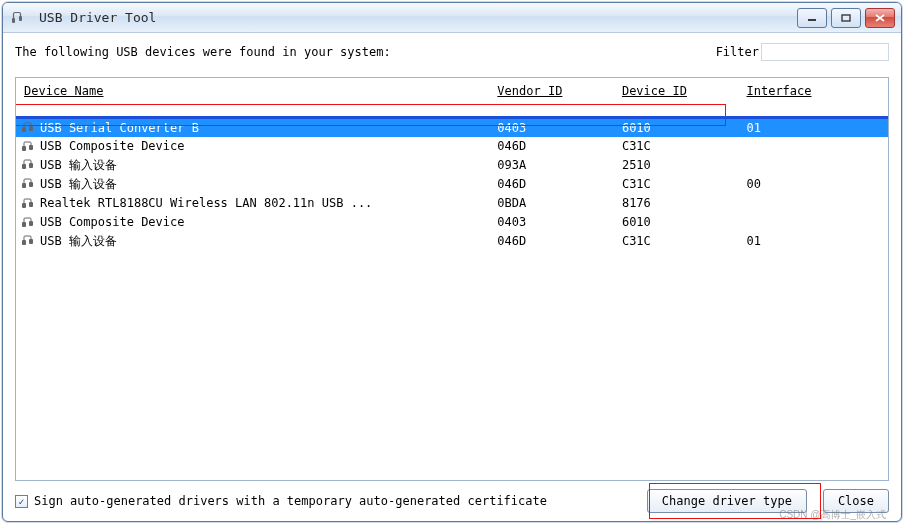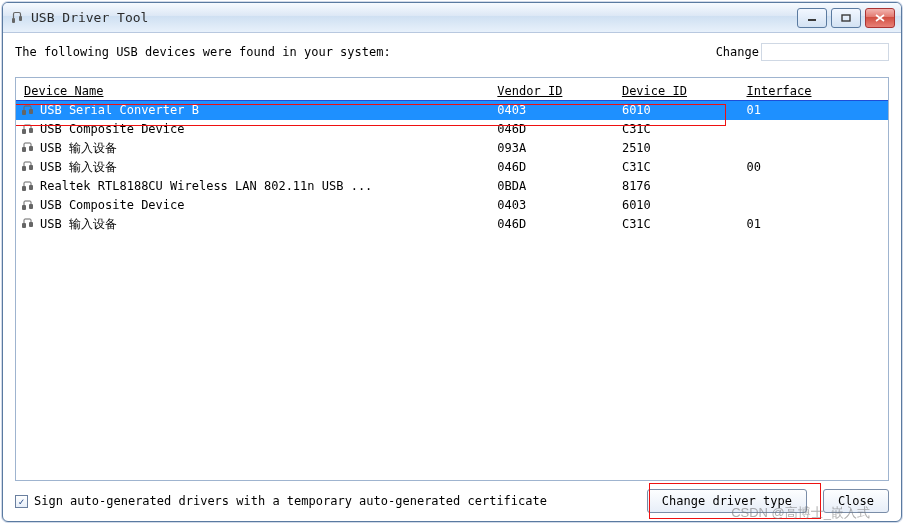--- a/index.html
+++ b/index.html
@@ -24,20 +24,21 @@
       display: flex;
       flex-direction: column;
     }
     .titlebar {
       height: 30px;
       background: linear-gradient(#f7fbff, #dce7f5 45%, #cfe0f2 46%, #e8f1fb);
       border-bottom: 1px solid #b8c8df;
       display: flex;
       align-items: center;
       padding: 0 6px;
+      gap: 8px;
     }
     .title-icon {
       width: 16px;
       height: 16px;
       margin-right: 6px;
       display: inline-flex;
       align-items: center;
       justify-content: center;
     }
     .title-text {
@@ -91,22 +92,22 @@
       flex: 1;
       border: 1px solid #9fb4cf;
       background: #fff;
       position: relative;
       overflow: hidden;
     }
     table { width: 100%; border-collapse: collapse; table-layout: fixed; }
     thead th {
       text-align: left;
       font-weight: normal;
-      padding: 6px 8px 2px 8px;
-      border-bottom: 1px solid #1d4ed8;
+      padding: 6px 8px 18px 8px;
+      border-bottom: 3px solid #1d4ed8;
       text-decoration: underline;
       font-family: "SimSun", "宋体", monospace;
       color: #000;
     }
     .col-name { width: 380px; }
     .col-vid { width: 100px; }
     .col-did { width: 100px; }
     .col-if { width: 120px; }
     tbody tr { height: 19px; }
     tbody td {
@@ -158,25 +159,25 @@
       cursor: pointer;
       margin-left: 16px;
     }
     .highlight-btn-box {
       position: absolute;
       border: 1px solid #e11;
       pointer-events: none;
     }
     .watermark {
       position: absolute;
-      right: 36px;
+      right: 20px;
       bottom: 6px;
       color: rgba(120,120,120,0.6);
       font-family: Arial, sans-serif;
-      font-size: 13px;
+      font-size: 10px;
       pointer-events: none;
     }
   </style>
 </head>
 <body>
 
 <div class="window">
   <div class="titlebar">
     <span class="title-icon">
       <svg width="14" height="14" viewBox="0 0 14 14">
@@ -201,21 +202,21 @@
         <svg width="10" height="8">
             <path d="M1 1 L9 7 M9 1 L1 7" stroke="#fff" stroke-width="1.6"></path>
           </svg>
       </span>
     </div>
   </div>
 
   <div class="client">
     <div class="top-row">
       <span class="intro">The following USB devices were found in your system:</span>
-      <span class="filter-label">Change</span>
+      <span class="filter-label">Filter</span>
       <input class="filter-input" value="" style="">
     </div>
 
     <div class="list-frame" id="list-frame">
       <table>
         <colgroup>
           <col class="col-name">
             <col class="col-vid">
             <col class="col-did">
             <col class="col-if">

